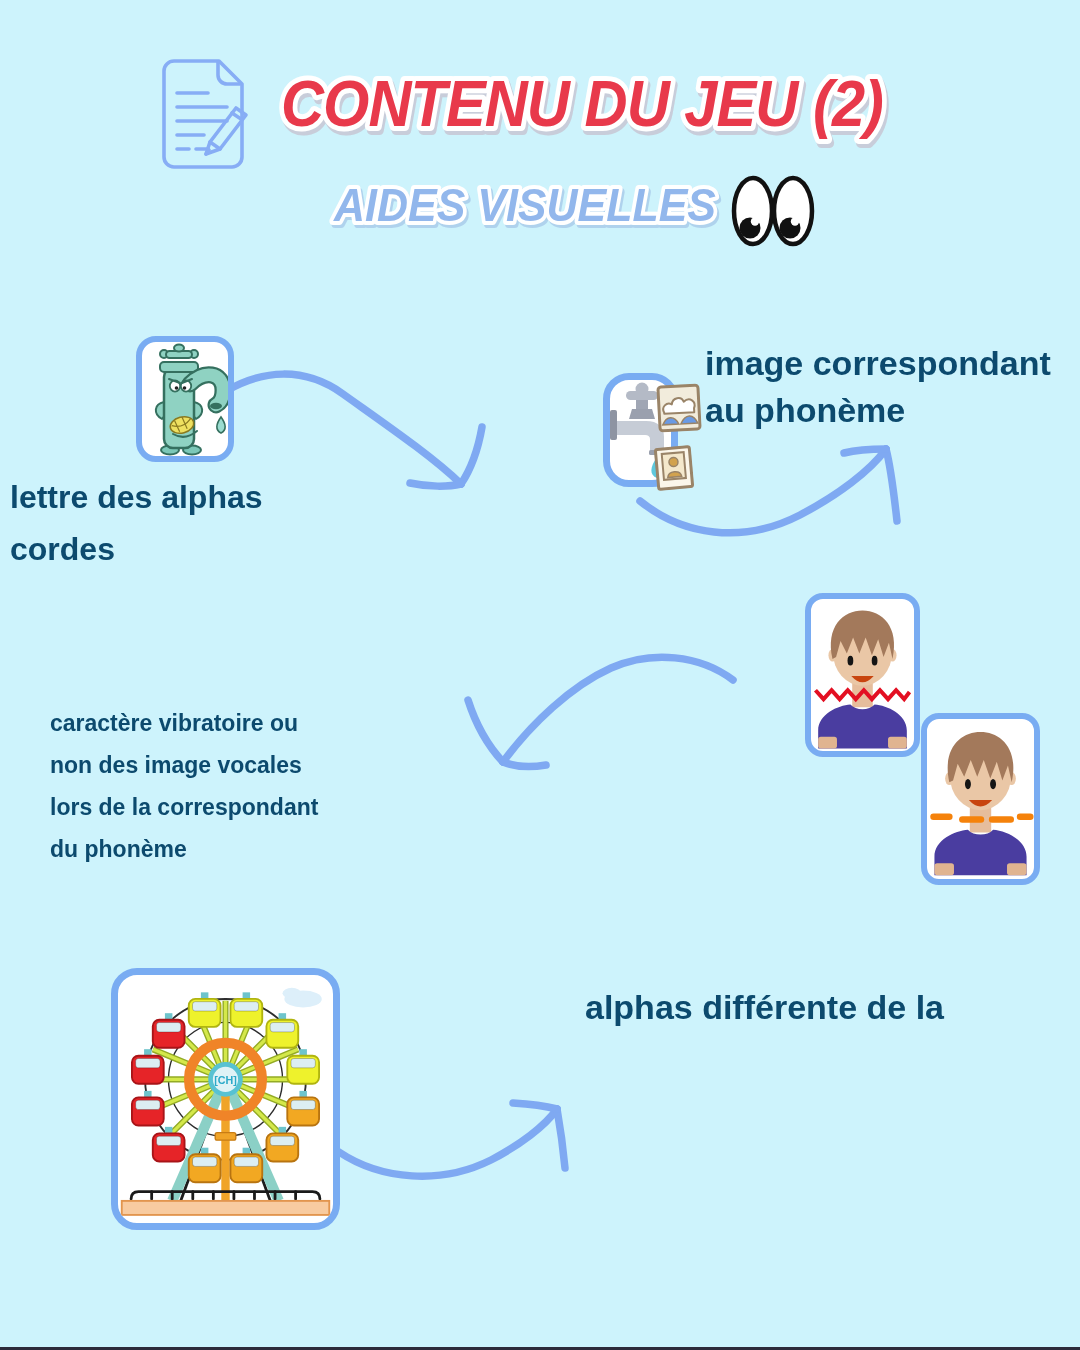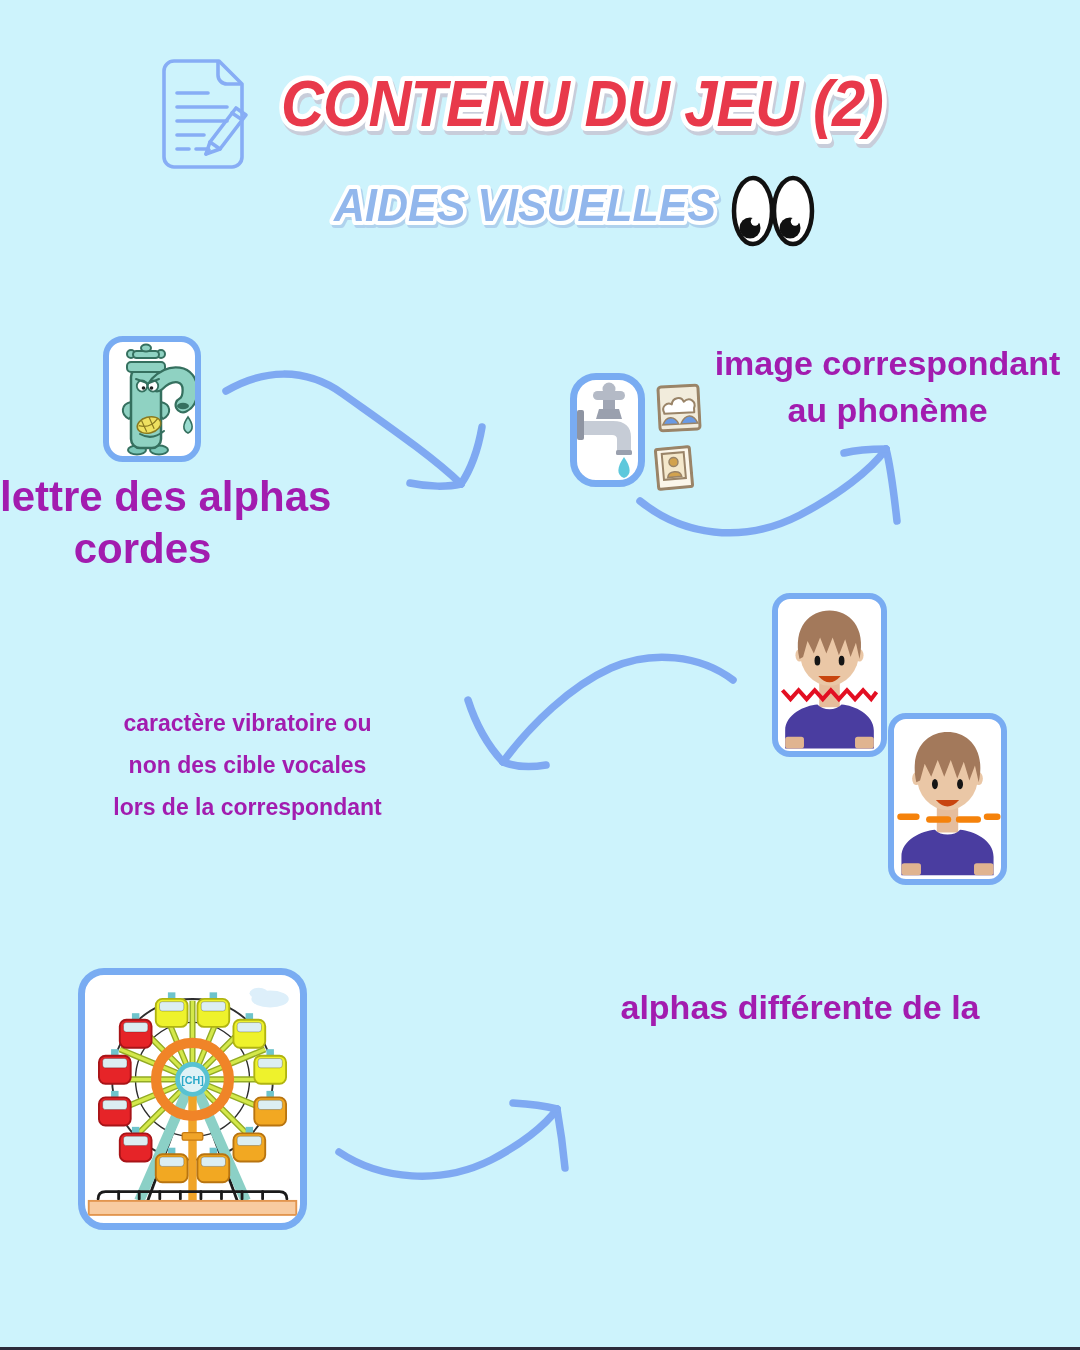--- a/index.html
+++ b/index.html
@@ -8,34 +8,34 @@
     background:#cdf3fc;
     font-family:"Liberation Sans",sans-serif;
   }
   .abs{position:absolute;}
   
   .doc-icon{left:148px;top:56px;}
   .title-svg{left:270px;top:56px;filter:drop-shadow(2px 4px 0 rgba(190,120,140,.30));}
   .subtitle-svg{left:320px;top:168px;filter:drop-shadow(2px 3px 0 rgba(120,150,210,.35));}
   .eyes-icon{left:727px;top:172px;}
   
-  .card{position:absolute;background:#fff;border:6px solid #79acf2;box-sizing:border-box;}
+  .card{position:absolute;background:#fff;border:6px solid #79acf2;box-sizing:border-box;margin-left:33px;}
   .card-alpha{left:103px;top:336px;width:98px;height:126px;border-radius:20px;}
   .card-faucet{left:570px;top:373px;width:75px;height:114px;border-radius:26px;border-width:7px;}
   .card-boy1{left:772px;top:593px;width:115px;height:164px;border-radius:18px;}
   .card-boy2{left:888px;top:713px;width:119px;height:172px;border-radius:18px;}
   .card-wheel{left:78px;top:968px;width:229px;height:262px;border-radius:26px;border-width:7px;overflow:hidden;}
   .card svg{display:block;width:100%;height:100%;}
   
   .photo-landscape{left:657px;top:384px;transform:rotate(-3deg);}
   .photo-portrait{left:655px;top:446px;transform:rotate(-5deg);}
   
-  .label{position:absolute;color:#a21caf;font-weight:bold;text-align:center;}
+  .label{position:absolute;color:#0c4a6e;font-weight:bold;}
   .label div{white-space:nowrap;}
-  .label-alpha{left:0;top:471px;width:285px;font-size:42px;line-height:52px;}
+  .label-alpha{left:10px;top:471px;width:285px;font-size:32px;line-height:52px;}
   .label-image{left:705px;top:340px;width:365px;font-size:34px;line-height:47px;}
   .label-voicing{left:50px;top:702px;width:395px;font-size:23px;line-height:42px;}
   .label-cabin{left:585px;top:986px;width:430px;font-size:34px;line-height:42px;}
   
   .arrows{left:0;top:0;pointer-events:none;}
   .arrow{stroke:#7fa9f2;stroke-width:7.5;fill:none;stroke-linecap:round;stroke-linejoin:round;}
   
   .cab-red{fill:#e62428;stroke:#a81418;}
   .cab-yellow{fill:#eef22c;stroke:#b0b410;}
   .cab-orange{fill:#f2a822;stroke:#b87410;}
@@ -203,22 +203,23 @@
       <path d="M7,101 h17"></path>
       <path d="M38,104 h20"></path>
       <path d="M70,104 h20"></path>
       <path d="M100,101 h11"></path>
     </g>
   </svg>
 </div>
 
 <div class="label label-voicing">
   <div>caractère vibratoire ou</div>
-  <div>non des cible vocales</div>
+  <div>non des image vocales</div>
   <div>lors de la correspondant</div>
+  <div>du phonème</div>
 </div>
 
 <div class="card card-wheel">
   <svg viewBox="0 0 230 262">
     <ellipse cx="198" cy="24" rx="20" ry="9" fill="#ddeffa"></ellipse>
     <ellipse cx="186" cy="18" rx="10" ry="6" fill="#ddeffa"></ellipse>
     <circle cx="115" cy="110" r="86" fill="none" stroke="#2e2e2e" stroke-width="2"></circle>
     <circle cx="115" cy="110" r="61" fill="none" stroke="#2e2e2e" stroke-width="1.5"></circle>
     <path d="M115,110 L199,110 M115,110 L192.6,77.9 M115,110 L174.4,50.6 M115,110 L147.1,32.4 M115,110 L115,26 M115,110 L82.9,32.4 M115,110 L55.6,50.6 M115,110 L37.4,77.9 M115,110 L31,110 M115,110 L37.4,142.1 M115,110 L55.6,169.4 M115,110 L82.9,187.6 M115,110 L115,194 M115,110 L147.1,187.6 M115,110 L174.4,169.4 M115,110 L192.6,142.1" stroke="#93ab25" stroke-width="6.5" fill="none"></path>
     <path d="M115,110 L199,110 M115,110 L192.6,77.9 M115,110 L174.4,50.6 M115,110 L147.1,32.4 M115,110 L115,26 M115,110 L82.9,32.4 M115,110 L55.6,50.6 M115,110 L37.4,77.9 M115,110 L31,110 M115,110 L37.4,142.1 M115,110 L55.6,169.4 M115,110 L82.9,187.6 M115,110 L115,194 M115,110 L147.1,187.6 M115,110 L174.4,169.4 M115,110 L192.6,142.1" stroke="#d4e84a" stroke-width="3.5" fill="none"></path>

